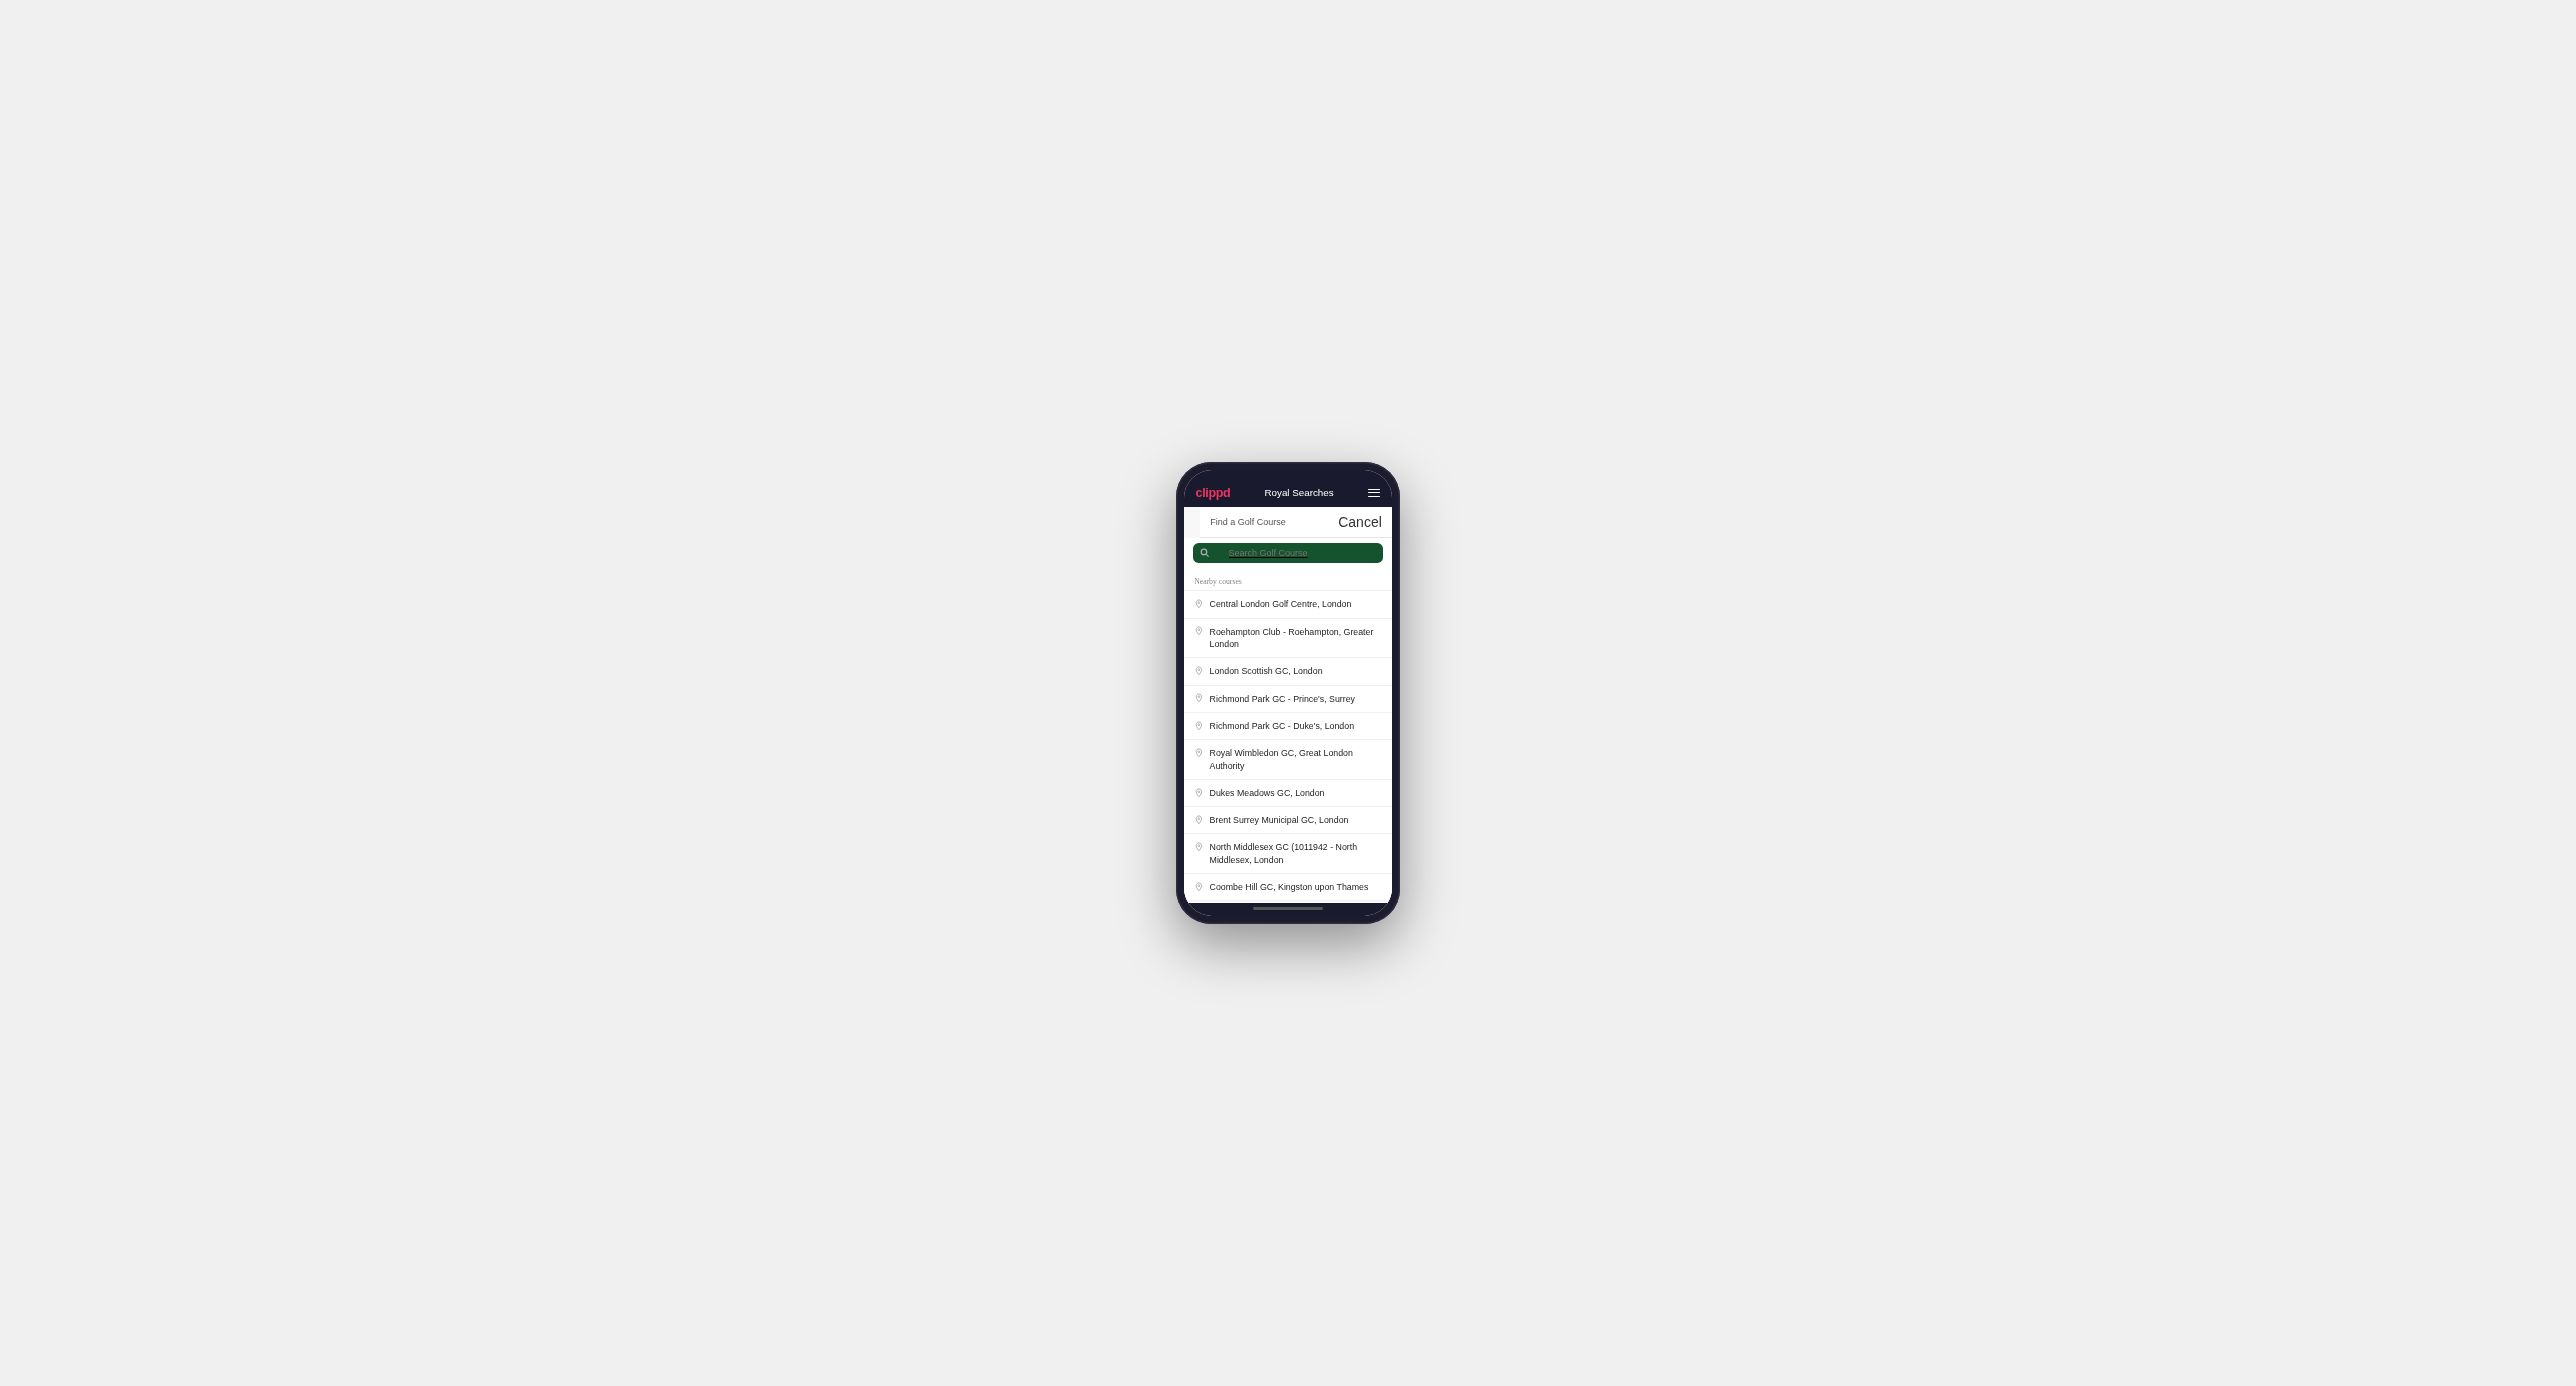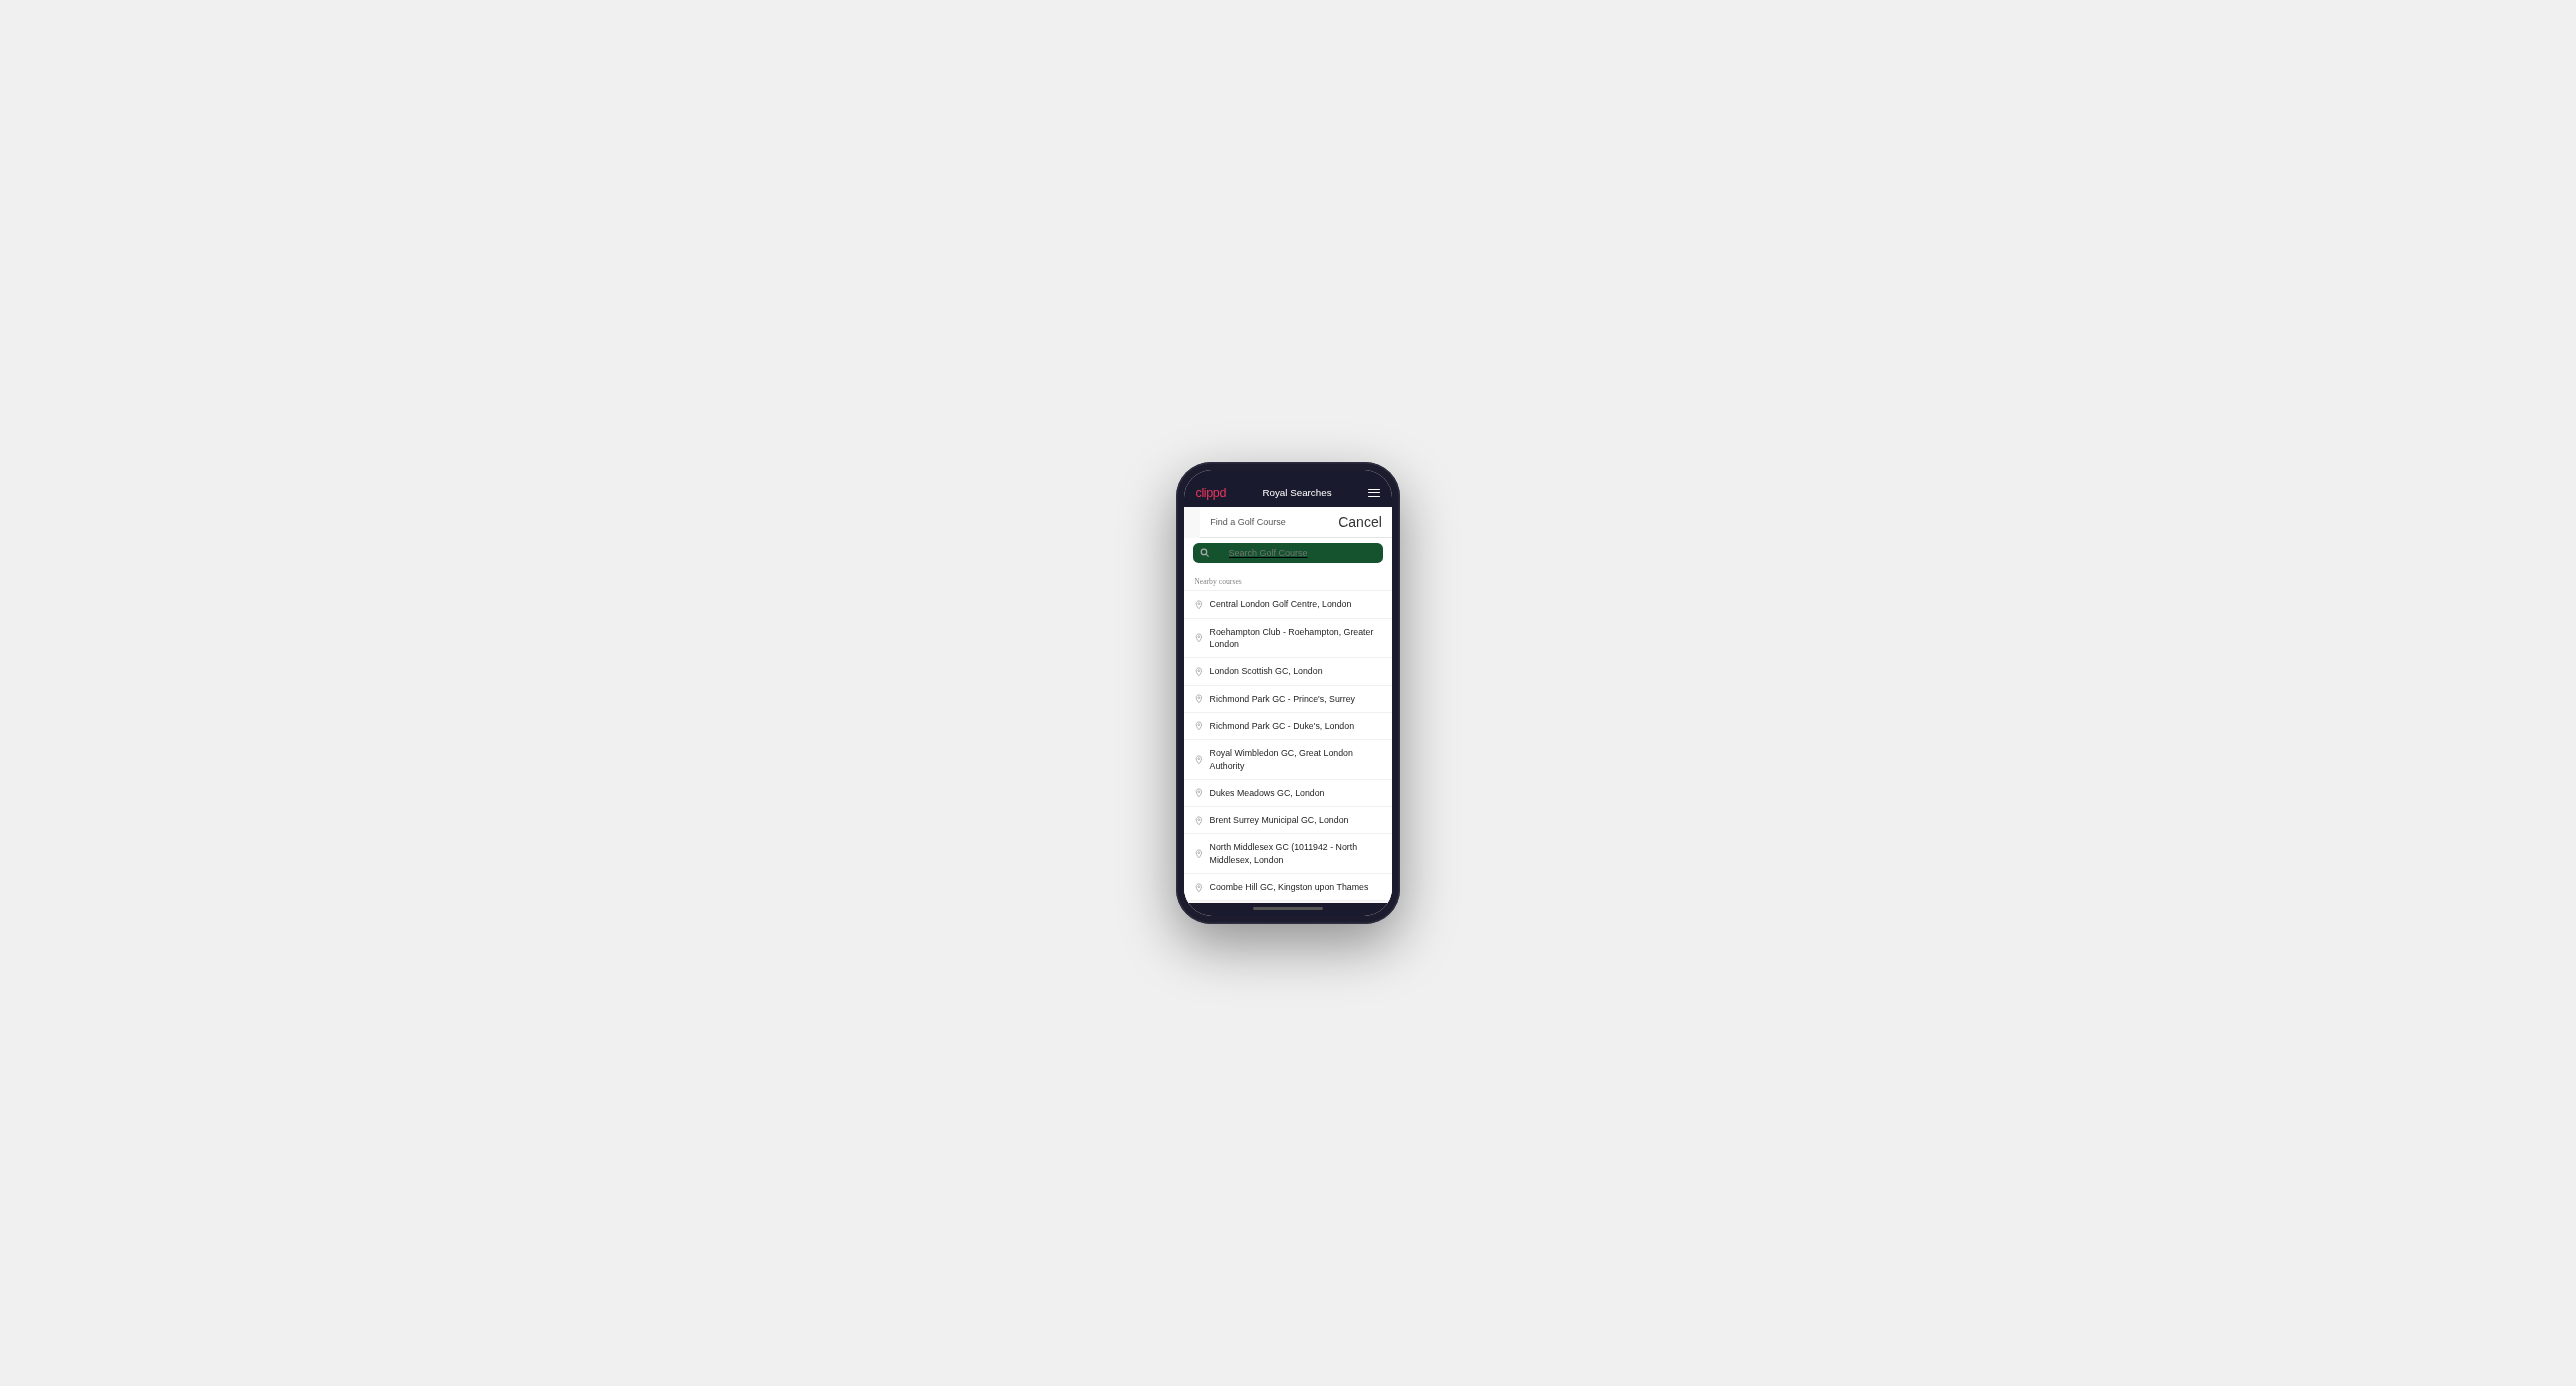--- a/index.html
+++ b/index.html
@@ -44,21 +44,21 @@
       background: #1a1a2e;
       padding: 7px 11.2px;
       display: flex;
       align-items: center;
       justify-content: space-between;
     }
 
     .app-logo {
       color: #e8365d;
       font-size: 12.6px;
-      font-weight: 400;
+      font-weight: 700;
       letter-spacing: -0.4px;
     }
 
     .header-title {
       color: #fff;
       font-size: 9.8px;
       font-weight: 500;
     }
 
     .menu-icon {
@@ -148,21 +148,21 @@
     .nearby-label {
       font-size: 7.7px;
       color: #888;
       padding: 5.6px 9.8px 4.2px;
       border-bottom: 0.7px solid #f0f0f0;
       font-family: Liberation Serif, serif;
     }
 
     .course-item {
       display: flex;
-      align-items: center;
+      align-items: flex-start;
       padding: 7px 9.8px;
       border-bottom: 0.7px solid #f0f0f0;
       gap: 5.6px;
       cursor: pointer;
     }
 
     .pin-icon {
       width: 9.8px;
       height: 9.8px;
       flex-shrink: 0;

